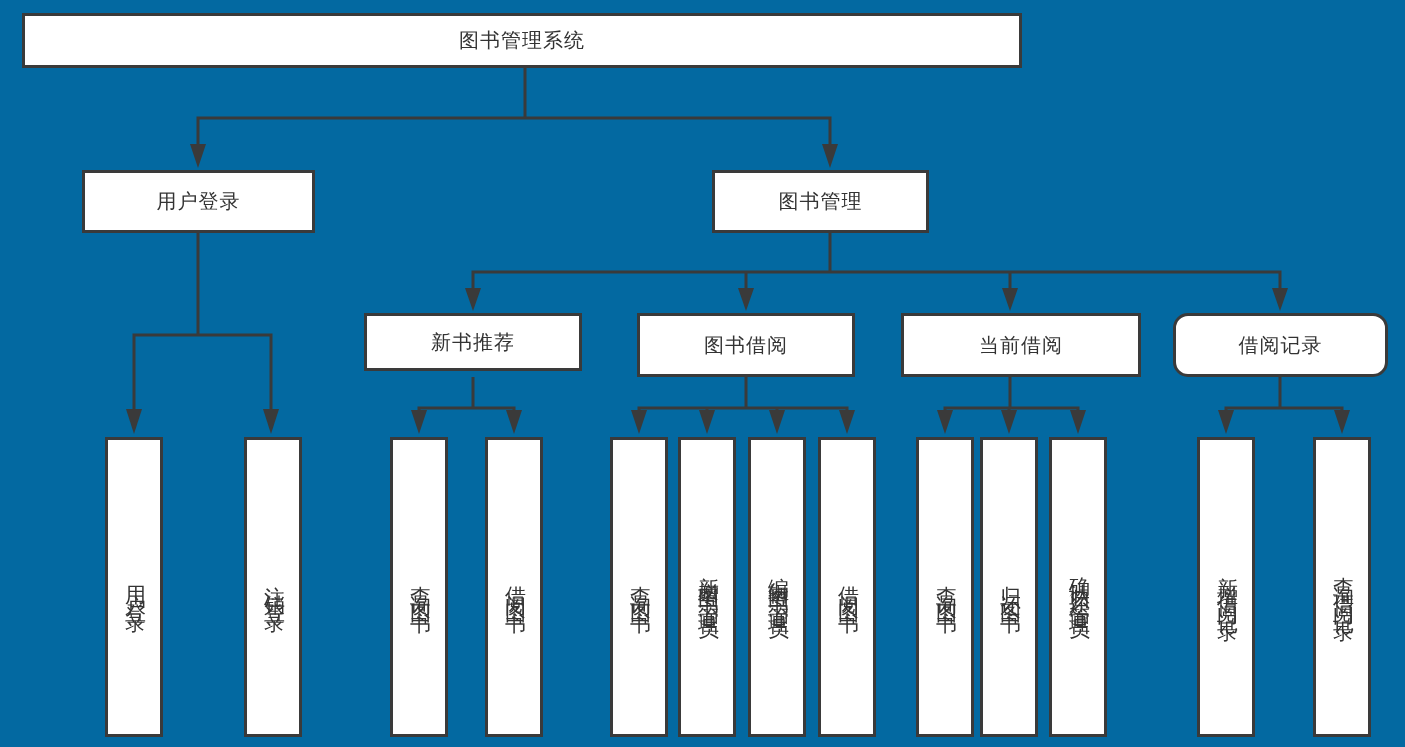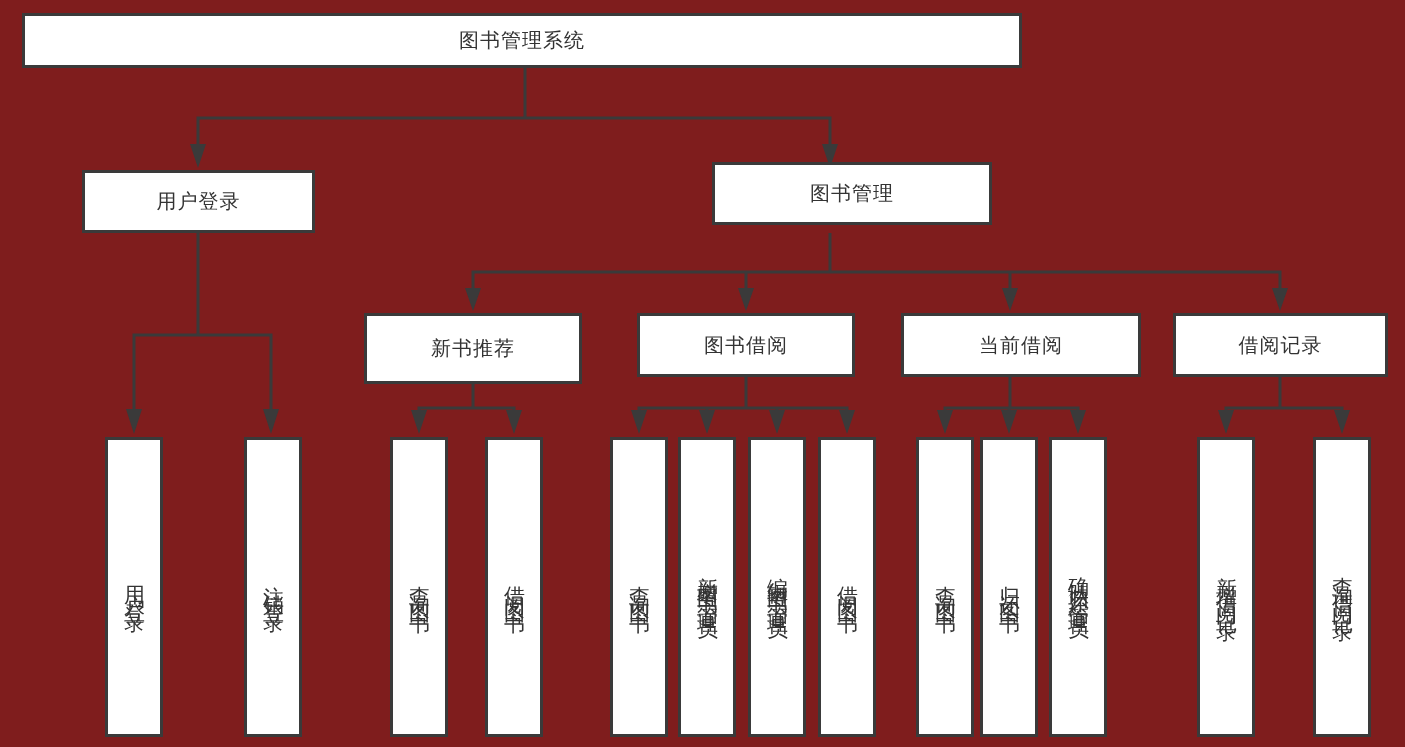--- a/index.html
+++ b/index.html
@@ -1,21 +1,21 @@
 <!DOCTYPE html>
 <html><head>
 <meta charset="utf-8">
 <style>
   html, body { margin: 0; padding: 0; background: #ffffff; }
   #canvas {
     position: relative;
     width: 1405px;
     height: 747px;
-    background: #7f1d1d;
-    font-family: Liberation Serif, serif;
+    background: #0369a1;
+    font-family: Liberation Mono, monospace;
     color: #333333;
     overflow: hidden;
   }
   #wires {
     position: absolute;
     left: 0; top: 0;
     width: 1405px; height: 747px;
     pointer-events: none;
   }
   .hbox {
@@ -109,26 +109,26 @@
       <polygon points="1070,410 1086,410 1078,434"></polygon>
 
       <polygon points="1218,410 1234,410 1226,434"></polygon>
       <polygon points="1334,410 1350,410 1342,434"></polygon>
     </g>
   </svg>
 
   <div class="hbox" style="left:22px; top:13px; width:1000px; height:55px;">图书管理系统</div>
 
   <div class="hbox" style="left:82px; top:170px; width:233px; height:63px;">用户登录</div>
-  <div class="hbox" style="left:712px; top:162px; width:280px; height:63px;">图书管理</div>
+  <div class="hbox" style="left:712px; top:170px; width:217px; height:63px;">图书管理</div>
 
-  <div class="hbox" style="left:364px; top:313px; width:218px; height:71px;">新书推荐</div>
+  <div class="hbox" style="left:364px; top:313px; width:218px; height:58px;">新书推荐</div>
   <div class="hbox" style="left:637px; top:313px; width:218px; height:64px;">图书借阅</div>
   <div class="hbox" style="left:901px; top:313px; width:240px; height:64px;">当前借阅</div>
-  <div class="hbox" style="left:1173px; top:313px; width:215px; height:64px;">借阅记录</div>
+  <div class="hbox" style="left:1173px; top:313px; width:215px; height:64px;border-radius:15px;">借阅记录</div>
 
   <div class="vbox" style="left:105px;">用户登录</div>
   <div class="vbox" style="left:244px;">注销登录</div>
 
   <div class="vbox" style="left:390px;">查询图书</div>
   <div class="vbox" style="left:485px;">借阅图书</div>
 
   <div class="vbox" style="left:610px;">查询图书</div>
   <div class="vbox long" style="left:678px;">新增图书（管理员）</div>
   <div class="vbox long" style="left:748px;">编辑图书（管理员）</div>

